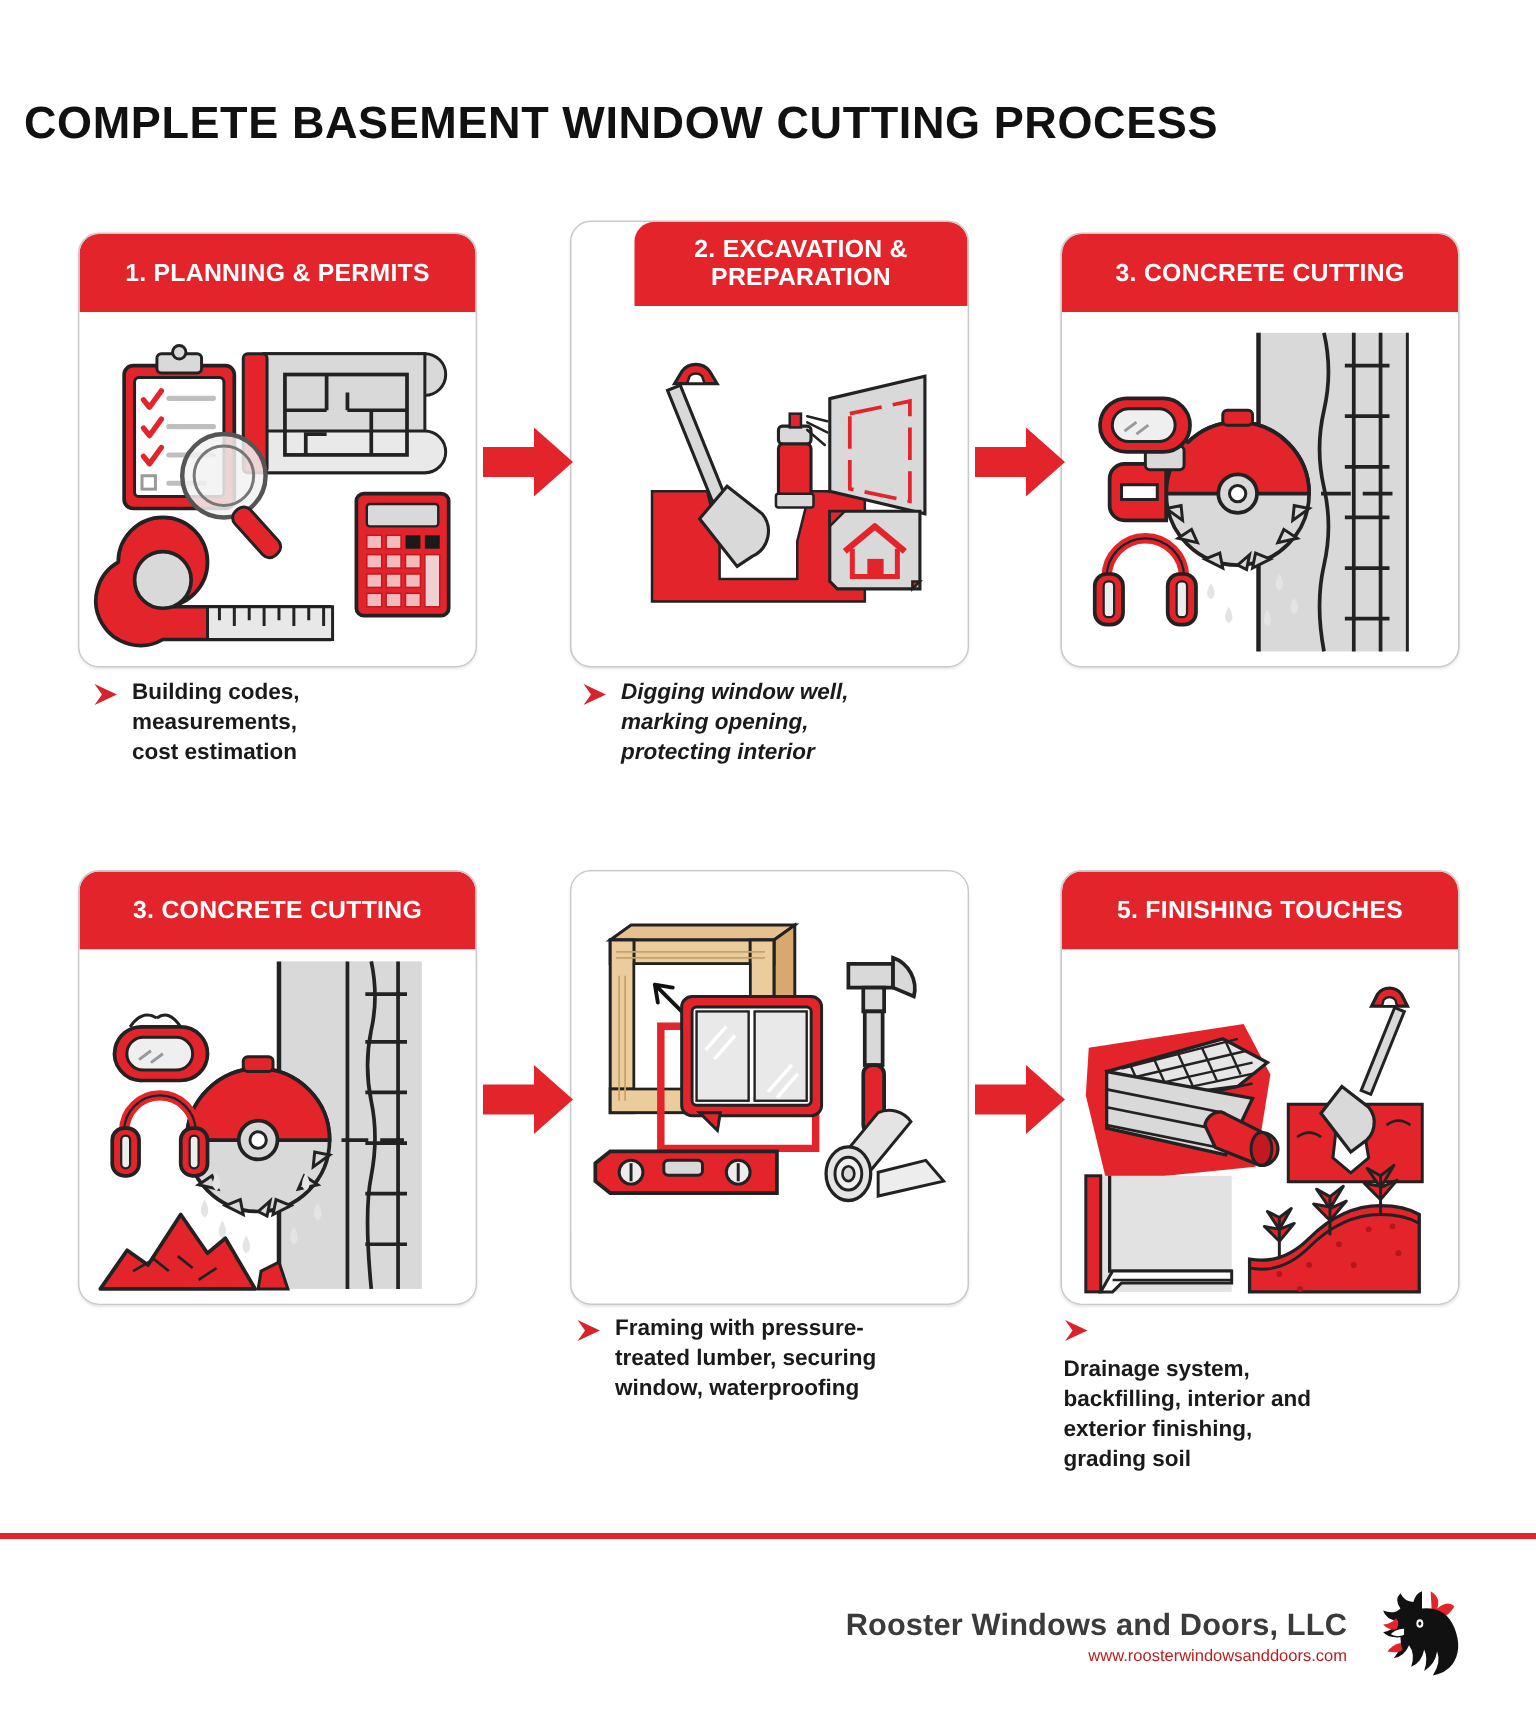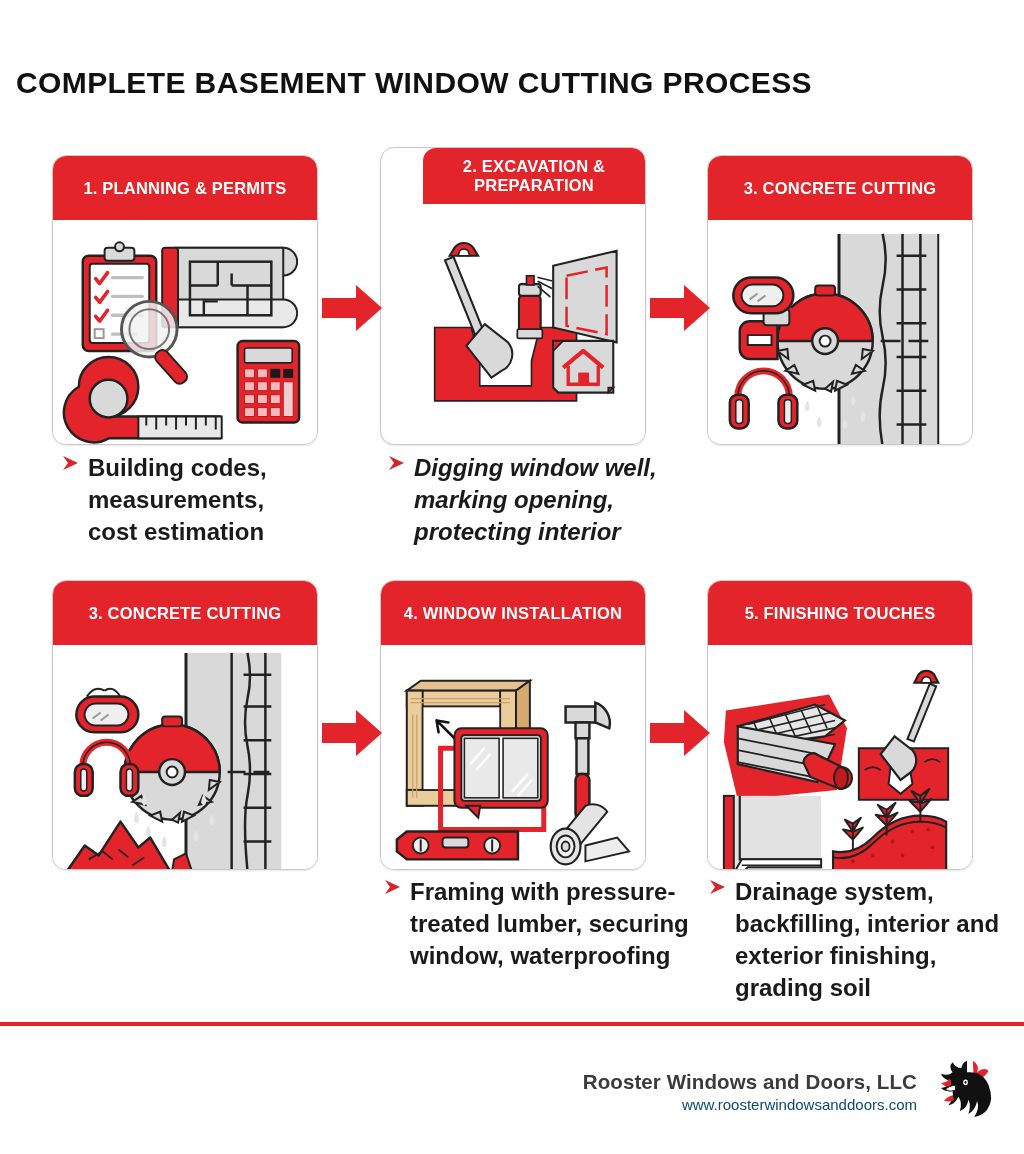--- a/index.html
+++ b/index.html
@@ -26,61 +26,61 @@
   .card {
     position: relative;
     width: 266px; height: 290px;
     background: #ffffff;
     border: 1px solid #c9c9c9;
     border-radius: 14px;
     overflow: hidden;
     box-shadow: 0 1px 2px rgba(0,0,0,.10);
   }
   .card-header {
-    height: 64px; background: #E4242B;
+    height: 52px; background: #E4242B;
     display: flex; align-items: center; justify-content: center;
     padding: 2px 8px;
     border-top-left-radius: 13px; border-top-right-radius: 13px;
   }
   .card-header.two-line { height: 56px; }
   .card-header-text {
     color: #fff; font-weight: bold; font-size: 16.5px;
     letter-spacing: .2px; text-align: center; line-height: 1.15;
   }
   .card-body { position: relative; height: calc(100% - 48px); background:#fff; }
   .card-header.two-line + .card-body { height: calc(100% - 56px); }
   .illus { position:absolute; inset:0; }
 
   
   .arrow { position: absolute; width: 60px; height: 46px; }
 
   
   .caption {
     position: absolute;
     display: flex; gap: 8px; align-items: flex-start;
-    font-size: 24px; font-weight: bold; color: #1a1a1a;
+    font-size: 15px; font-weight: bold; color: #1a1a1a;
     line-height: 1.33;
     width: 300px;
   }
   .caption .bullet { flex: 0 0 auto; margin-top: 3px; }
   .caption .ctext { white-space: pre-line; }
 
   
   .footer-rule {
     position: absolute; left: 0; top: 1022px; width: 1024px; height: 4px;
     background: #E4242B;
   }
   .footer {
     position: absolute; left: 0; top: 1055px; width: 1024px;
     display: flex; align-items: center; justify-content: flex-end;
-    padding-right: 21px; gap: 14px;
+    padding-right: 40px; gap: 14px;
   }
   .brand-block { text-align: right; }
   .brand-name { font-size: 20.5px; font-weight: bold; color: #3b3b3b; letter-spacing: .1px; }
-  .brand-url  { font-size: 15px; color: #0c4a6e; margin-top: 2px; }
+  .brand-url  { font-size: 11px; color: #b91c1c; margin-top: 2px; }
   .logo { width: 72px; height: 72px; }
 </style>
 </head>
 <body>
 
 <div id="page">
 
   <div class="page-title">COMPLETE BASEMENT WINDOW CUTTING PROCESS</div>
 
   <div class="grid">
@@ -322,23 +322,20 @@
               <rect x="28" y="125" width="6" height="22" rx="3" fill="#EDEDED" stroke="#222" stroke-width="1.5"></rect>
               <rect x="74" y="125" width="6" height="22" rx="3" fill="#EDEDED" stroke="#222" stroke-width="1.5"></rect>
             </g>
           </svg>
         </div>
       </div>
     </div>
 
     <div class="cell" style="left:380px; top:580px;">
       <div class="card">
-        <div class="card-header">
-          <div class="card-header-text">4. WINDOW INSTALLATION</div>
-        </div>
         <div class="card-body">
           <svg class="illus" viewBox="0 0 266 242">
 
             <g>
               <path d="M26 46 l14 -10 h110 l-14 10 z" fill="#E7C08F" stroke="#222" stroke-width="2"></path>
               <path d="M136 46 l14 -10 v82 l-14 10 z" fill="#D8A96F" stroke="#222" stroke-width="2"></path>
               <rect x="26" y="46" width="110" height="16" fill="#EBCC9D" stroke="#222" stroke-width="2"></rect>
               <rect x="26" y="46" width="16" height="116" fill="#EBCC9D" stroke="#222" stroke-width="2"></rect>
               <rect x="120" y="46" width="16" height="116" fill="#EBCC9D" stroke="#222" stroke-width="2"></rect>
               <rect x="26" y="146" width="110" height="16" fill="#EBCC9D" stroke="#222" stroke-width="2"></rect>
@@ -489,21 +486,21 @@
 
   <div class="caption" style="left:384px; top:876px; width:318px;">
     <svg class="bullet" width="18" height="16" viewBox="0 0 18 16">
       <path d="M1 1 l15 7 l-15 7 l5 -7 z" fill="#D6242B"></path>
     </svg>
     <div class="ctext">Framing with pressure-
 treated lumber, securing
 window, waterproofing</div>
   </div>
 
-  <div class="caption" style="left:709px; top:876px; width:300px;">
+  <div class="caption" style="left:709px; top:876px; width:300px;flex-direction:column;">
     <svg class="bullet" width="18" height="16" viewBox="0 0 18 16">
       <path d="M1 1 l15 7 l-15 7 l5 -7 z" fill="#D6242B"></path>
     </svg>
     <div class="ctext">Drainage system,
 backfilling, interior and
 exterior finishing,
 grading soil</div>
   </div>
 
   <div class="footer-rule"></div>

